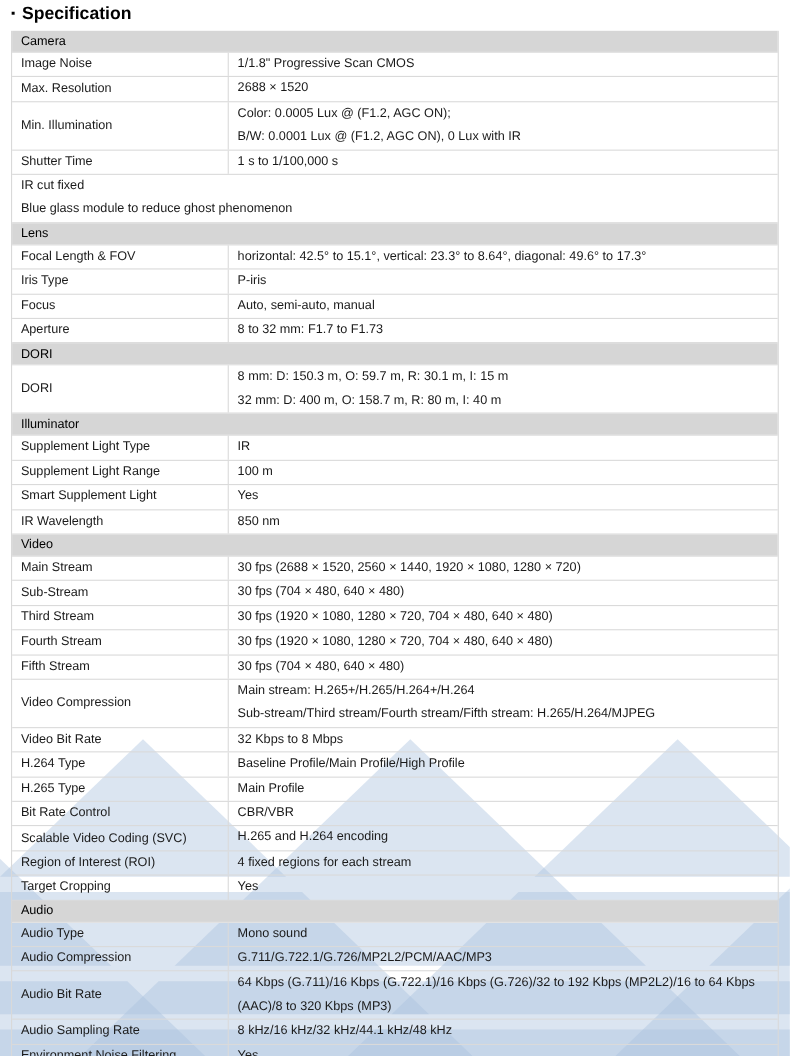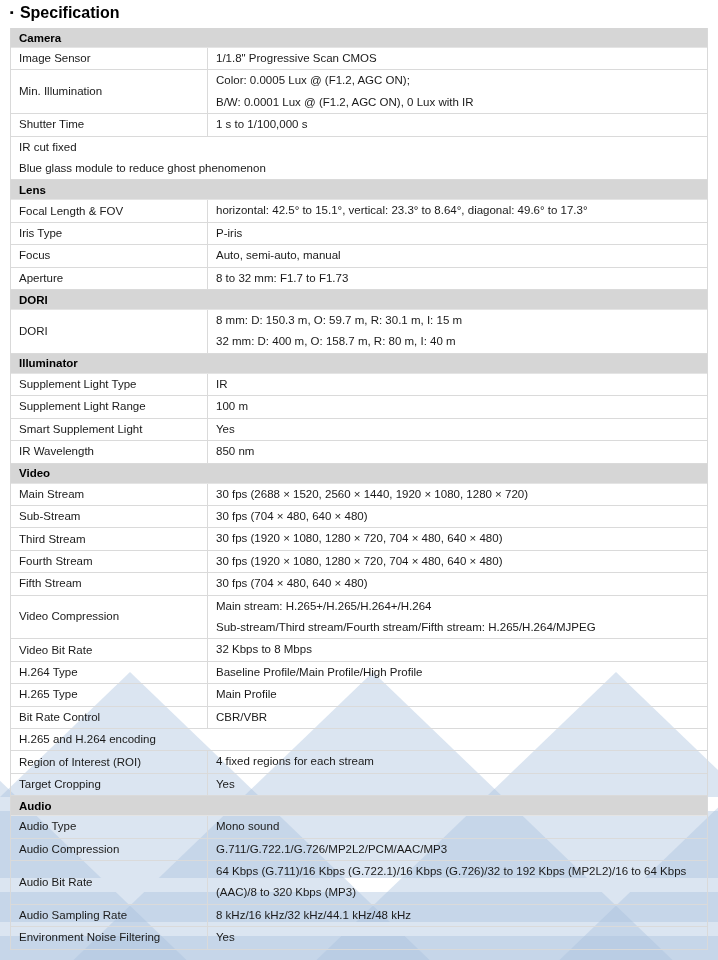--- a/index.html
+++ b/index.html
@@ -23,21 +23,21 @@
   .spec-table{
     margin:0 10px;width:698px;box-sizing:border-box;
     border:1px solid #d9d9d9;border-top:none;
     font-size:11.5px;
   }
   .sec-header{
     height:20px;box-sizing:border-box;
     background:#d6d6d6;
     display:flex;align-items:center;
     padding-left:8px;
-    font-weight:bold;color:#000;
+    font-weight:normal;color:#000;
     border-bottom:1px solid #e4e4e4;
   }
   .row{
     display:flex;align-items:stretch;
     border-bottom:1px solid #dadada;
     box-sizing:border-box;
     min-height:21.5px;
   }
   .row:last-child{border-bottom:none;}
   .lab{
@@ -76,23 +76,29 @@
   </svg>
 
 <div class="content">
   <div class="page-title">
     <span class="bullet">▪</span>
     <span>Specification</span>
   </div>
   <div class="spec-table" id="spec-table">
       <div class="sec-header">Camera</div>
       <div class="row">
-        <div class="lab">Image Sensor</div>
+        <div class="lab">Image Noise</div>
         <div class="val">
           <div class="vline">1/1.8" Progressive Scan CMOS</div>
+        </div>
+      </div>
+      <div class="row">
+        <div class="lab">Max. Resolution</div>
+        <div class="val">
+          <div class="vline">2688 × 1520</div>
         </div>
       </div>
       <div class="row">
         <div class="lab">Min. Illumination</div>
         <div class="val">
           <div class="vline">Color: 0.0005 Lux @ (F1.2, AGC ON);</div>
           <div class="vline">B/W: 0.0001 Lux @ (F1.2, AGC ON), 0 Lux with IR</div>
         </div>
       </div>
       <div class="row">
@@ -221,20 +227,21 @@
           <div class="vline">Main Profile</div>
         </div>
       </div>
       <div class="row">
         <div class="lab">Bit Rate Control</div>
         <div class="val">
           <div class="vline">CBR/VBR</div>
         </div>
       </div>
       <div class="row">
+        <div class="lab">Scalable Video Coding (SVC)</div>
         <div class="val">
           <div class="vline">H.265 and H.264 encoding</div>
         </div>
       </div>
       <div class="row">
         <div class="lab">Region of Interest (ROI)</div>
         <div class="val">
           <div class="vline">4 fixed regions for each stream</div>
         </div>
       </div>

